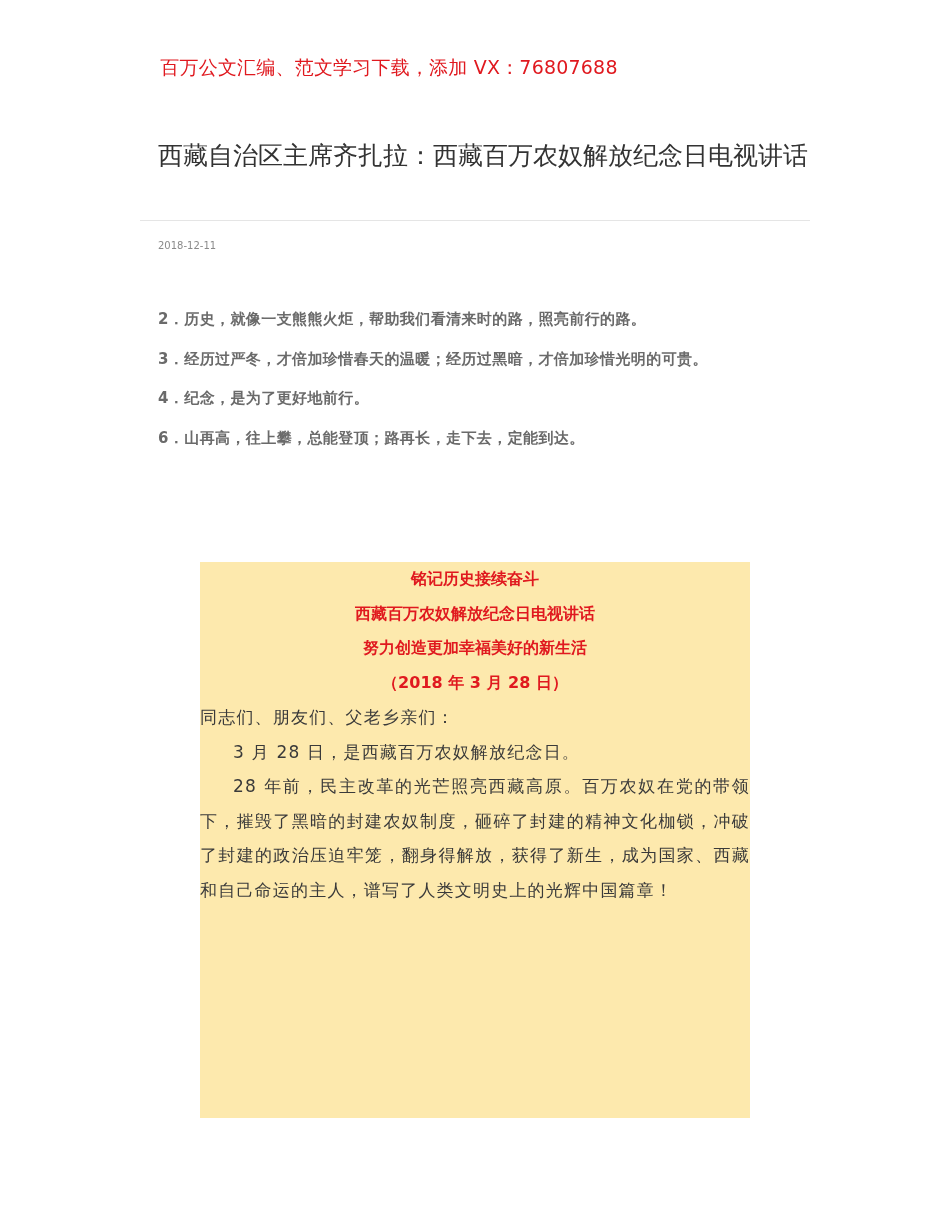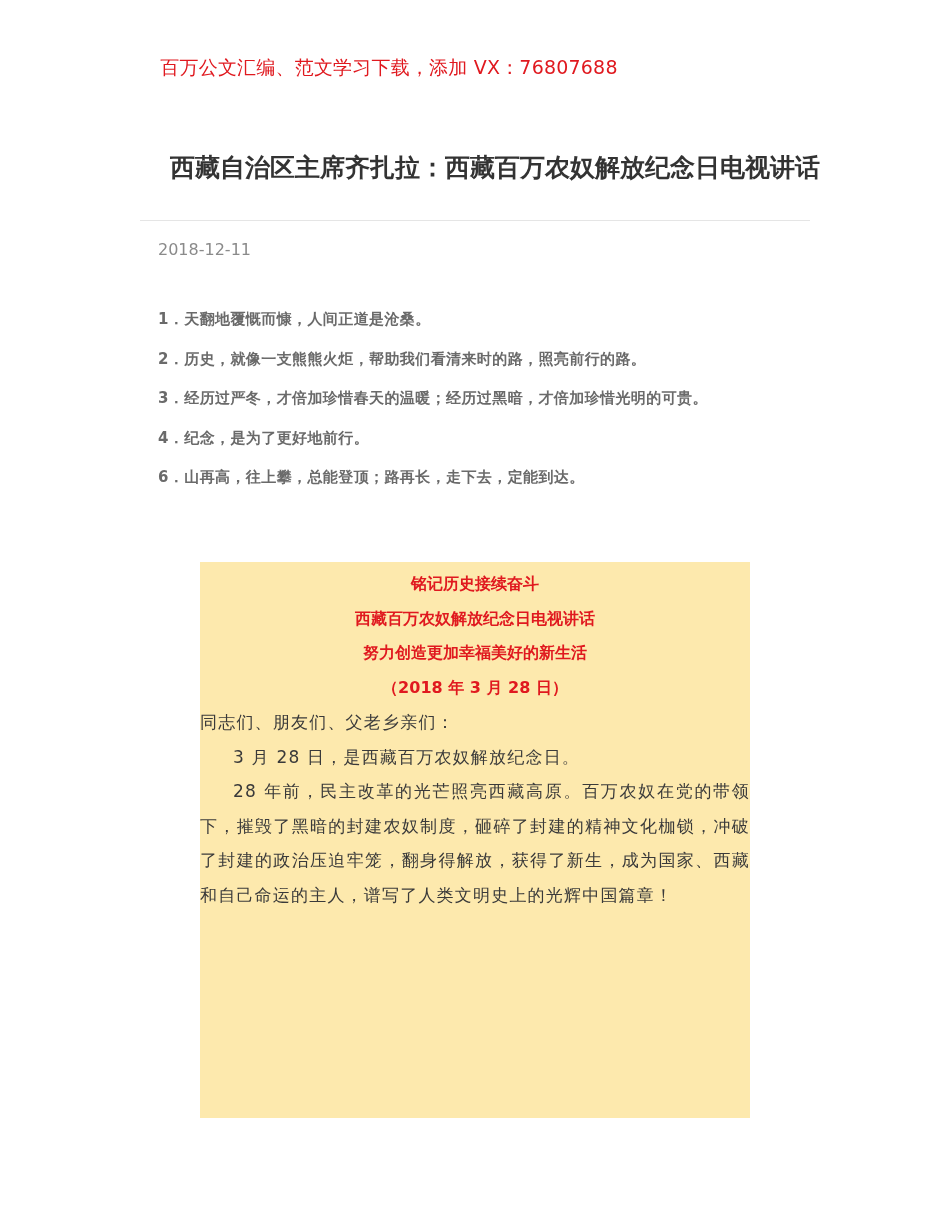--- a/index.html
+++ b/index.html
@@ -3,42 +3,41 @@
 <meta charset="utf-8">
 <style>
   html, body { margin: 0; padding: 0; background: #ffffff; }
   body { width: 950px; height: 1230px; position: relative; overflow: hidden;
          font-family: "DejaVu Sans", "Liberation Sans", sans-serif; }
   .banner { position: absolute; top: 55px; left: 0; width: 778px; text-align: center;
             font-size: 19px; color: #e0191f; letter-spacing: 0.2px; }
   .title { position: absolute; top: 138px; left: 158px; width: 650px;
            font-size: 25px; line-height: 36px; color: #333333; }
   .divider { position: absolute; top: 220px; left: 140px; width: 670px; height: 1px; background: #e5e5e5; }
-  .date { position: absolute; top: 240px; left: 158px; font-size: 16px; color: #8a8a8a; }
+  .date { position: absolute; top: 240px; left: 158px; font-size: 10px; color: #8a8a8a; }
   .quotes { position: absolute; top: 300px; left: 158px; width: 640px; }
   .quote { font-size: 15px; font-weight: bold; color: #6a6a6a; line-height: 39.5px; letter-spacing: 0.4px; }
   .box { position: absolute; top: 562px; left: 200px; width: 550px; height: 556px; background: #fde9ad; overflow: hidden; }
-  .box-head { text-align: center; color: #e0191f; font-weight: bold; font-size: 16px; line-height: 34.5px; padding-top: 5px; }
+  .box-head { text-align: center; color: #e0191f; font-weight: bold; font-size: 16px; line-height: 34.5px; }
   .box-body { color: #3a3a3a; font-size: 17px; line-height: 34.5px; letter-spacing: 1.2px; }
   .box-body p { margin: 0; text-align: justify; }
   .indent { text-indent: 33px; }
 </style>
 </head>
 <body>
 
 <div class="banner">百万公文汇编、范文学习下载，添加 VX：76807688</div>
 
-<h1 class="title" style="margin:12px;font-weight:bold;">西藏自治区主席齐扎拉：西藏百万农奴解放纪念日电视讲话</h1>
+<h1 class="title" style="margin:0;font-weight:normal;">西藏自治区主席齐扎拉：西藏百万农奴解放纪念日电视讲话</h1>
 
 <div class="divider"></div>
 
 <div class="date">2018-12-11</div>
 
 <div class="quotes">
-  <div class="quote">1．天翻地覆慨而慷，人间正道是沧桑。</div>
   <div class="quote">2．历史，就像一支熊熊火炬，帮助我们看清来时的路，照亮前行的路。</div>
   <div class="quote">3．经历过严冬，才倍加珍惜春天的温暖；经历过黑暗，才倍加珍惜光明的可贵。</div>
   <div class="quote">4．纪念，是为了更好地前行。</div>
   <div class="quote">6．山再高，往上攀，总能登顶；路再长，走下去，定能到达。</div>
 </div>
 
 <div class="box">
   <div class="box-head">
     <div>铭记历史接续奋斗</div>
     <div>西藏百万农奴解放纪念日电视讲话</div>

